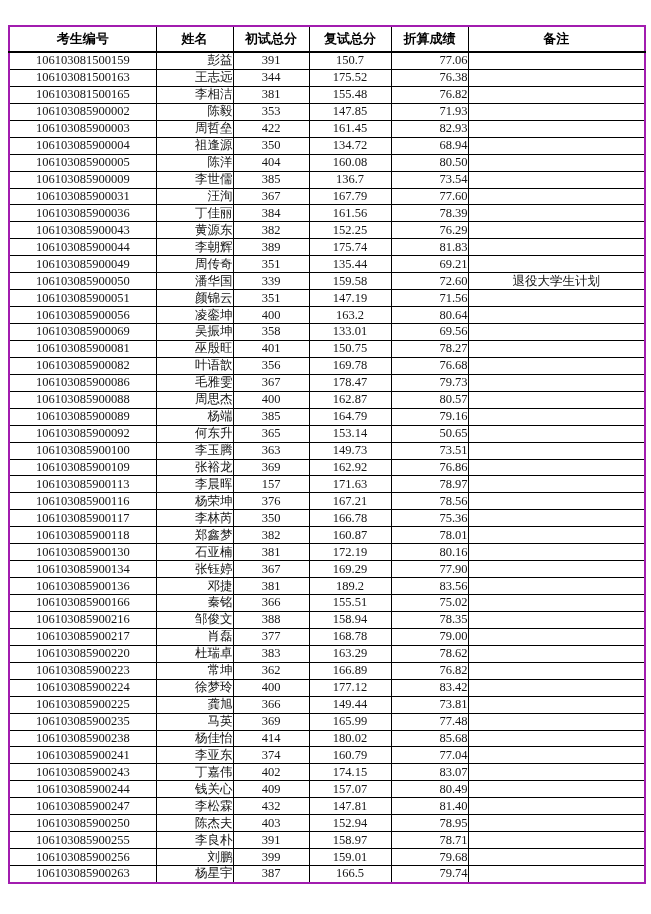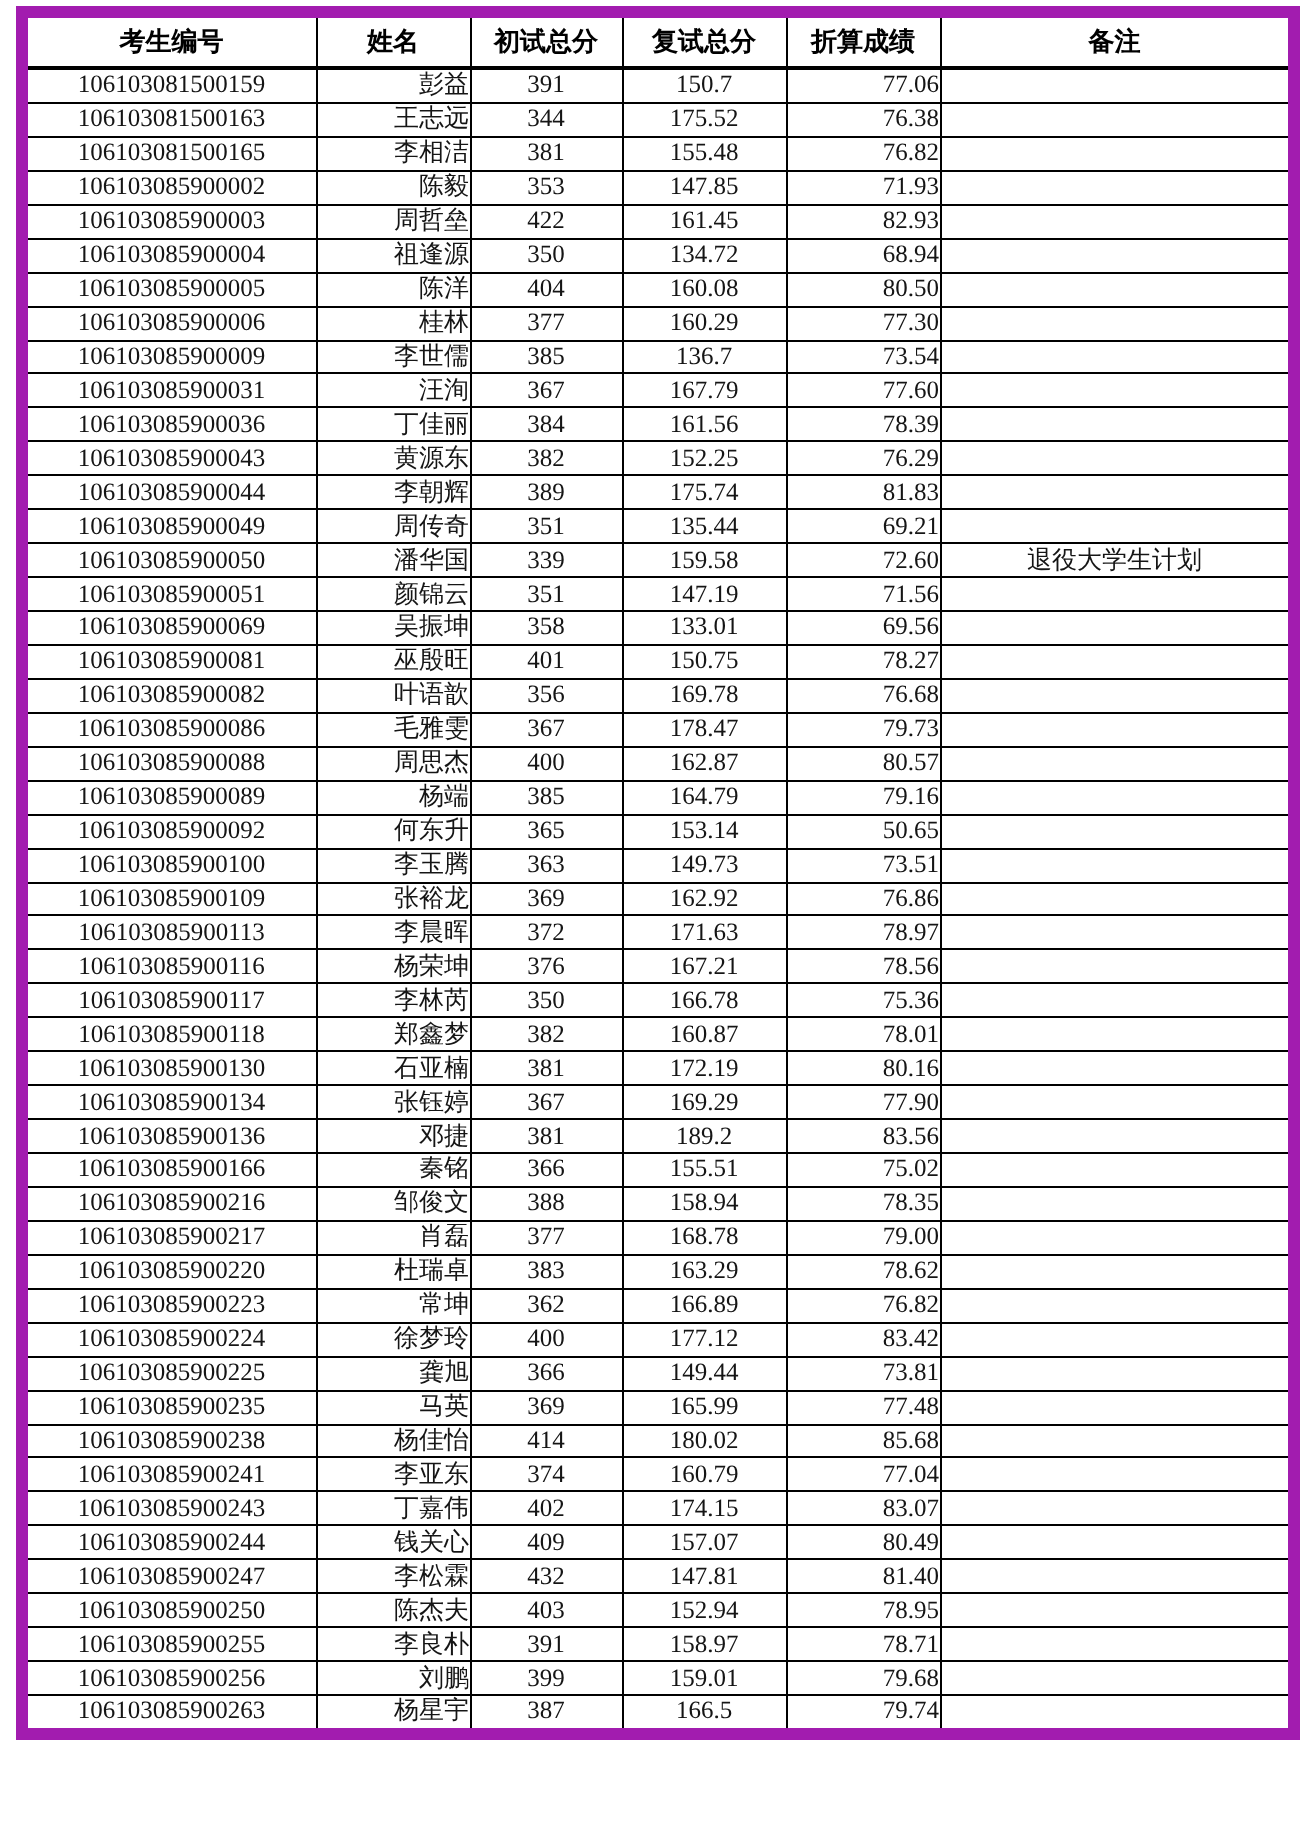--- a/index.html
+++ b/index.html
@@ -15,21 +15,22 @@
     color: #151515;
   }
   .table-wrap {
     position: absolute;
     left: 8px;
     top: 3px;
   }
   table.score-table {
     border-collapse: collapse;
     table-layout: fixed;
-    border: 6px solid #a21caf;
+    border: 2px solid #a21caf;
+    margin-top: 22px;
   }
   table.score-table th,
   table.score-table td {
     border: 1px solid #000000;
     overflow: hidden;
     white-space: nowrap;
     padding: 0;
   }
   table.score-table th {
     font-family: "Liberation Sans", "DejaVu Sans", sans-serif;
@@ -134,28 +135,20 @@
         </tr>
         <tr>
           <td class="c0">106103085900005</td>
           <td class="c1">陈洋</td>
           <td class="c2">404</td>
           <td class="c3">160.08</td>
           <td class="c4">80.50</td>
           <td class="c5"></td>
         </tr>
         <tr>
-          <td class="c0">106103085900006</td>
-          <td class="c1">桂林</td>
-          <td class="c2">377</td>
-          <td class="c3">160.29</td>
-          <td class="c4">77.30</td>
-          <td class="c5"></td>
-        </tr>
-        <tr>
           <td class="c0">106103085900009</td>
           <td class="c1">李世儒</td>
           <td class="c2">385</td>
           <td class="c3">136.7</td>
           <td class="c4">73.54</td>
           <td class="c5"></td>
         </tr>
         <tr>
           <td class="c0">106103085900031</td>
           <td class="c1">汪洵</td>
@@ -206,20 +199,28 @@
         </tr>
         <tr>
           <td class="c0">106103085900051</td>
           <td class="c1">颜锦云</td>
           <td class="c2">351</td>
           <td class="c3">147.19</td>
           <td class="c4">71.56</td>
           <td class="c5"></td>
         </tr>
         <tr>
+          <td class="c0">106103085900056</td>
+          <td class="c1">凌銮坤</td>
+          <td class="c2">400</td>
+          <td class="c3">163.2</td>
+          <td class="c4">80.64</td>
+          <td class="c5"></td>
+        </tr>
+        <tr>
           <td class="c0">106103085900069</td>
           <td class="c1">吴振坤</td>
           <td class="c2">358</td>
           <td class="c3">133.01</td>
           <td class="c4">69.56</td>
           <td class="c5"></td>
         </tr>
         <tr>
           <td class="c0">106103085900081</td>
           <td class="c1">巫殷旺</td>
@@ -280,21 +281,21 @@
           <td class="c0">106103085900109</td>
           <td class="c1">张裕龙</td>
           <td class="c2">369</td>
           <td class="c3">162.92</td>
           <td class="c4">76.86</td>
           <td class="c5"></td>
         </tr>
         <tr>
           <td class="c0">106103085900113</td>
           <td class="c1">李晨晖</td>
-          <td class="c2">372</td>
+          <td class="c2">157</td>
           <td class="c3">171.63</td>
           <td class="c4">78.97</td>
           <td class="c5"></td>
         </tr>
         <tr>
           <td class="c0">106103085900116</td>
           <td class="c1">杨荣坤</td>
           <td class="c2">376</td>
           <td class="c3">167.21</td>
           <td class="c4">78.56</td>

